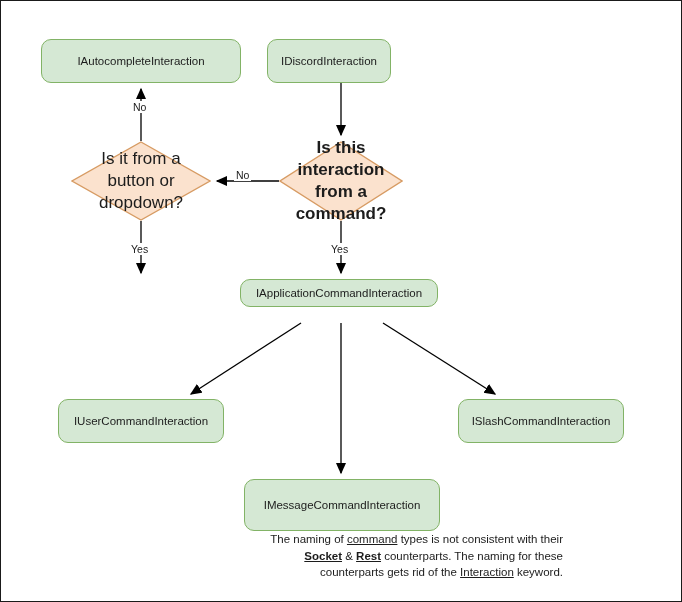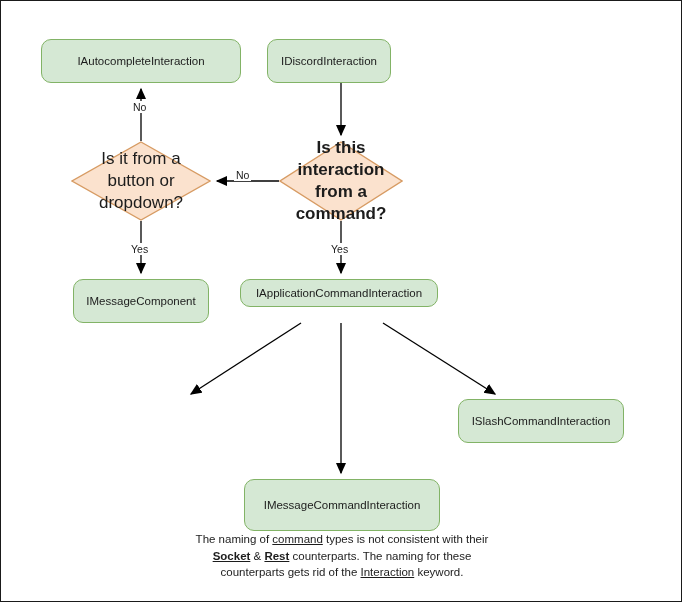--- a/index.html
+++ b/index.html
@@ -75,21 +75,21 @@
     color: #1c1c1c;
     background: #ffffff;
     padding: 0 2px;
     white-space: nowrap;
   }
   .footnote {
     position: absolute;
     left: 120px;
     top: 530px;
     width: 442px;
-    text-align: center;
+    text-align: right;
     font-size: 11.5px;
     color: #1c1c1c;
     line-height: 1.45;
   }
   .footnote b { font-weight: bold; text-decoration: underline; }
   .footnote u { text-decoration: underline; }
 </style>
 </head>
 <body>
 
@@ -134,28 +134,28 @@
     <div class="diamond-label">Is it from a button or dropdown?</div>
   </div>
 
   <div class="diamond-wrap" style="left:278px; top:140px; width:124px; height:80px;">
     <svg class="diamond-shape" viewBox="0 0 124 80" preserveAspectRatio="none">
       <polygon points="62,1 123,40 62,79 1,40" fill="#fbe2ce" stroke="#d79b63" stroke-width="1.4"></polygon>
     </svg>
     <div class="diamond-label" style="padding:0 14px;font-weight:bold;">Is this interaction from a command?</div>
   </div>
 
-  <div class="node rect" style="left:72px; top:278px; width:136px; height:44px;">
-    <span>IMessageComponent</span>
-  </div>
 
   <div class="node rect" style="left:239px; top:278px; width:198px; height:28px;">
     <span>IApplicationCommandInteraction</span>
   </div>
 
+  <div class="node rect" style="left:57px; top:398px; width:166px; height:44px;">
+    <span>IUserCommandInteraction</span>
+  </div>
 
   <div class="node rect" style="left:457px; top:398px; width:166px; height:44px;">
     <span>ISlashCommandInteraction</span>
   </div>
 
   <div class="node rect" style="left:243px; top:478px; width:196px; height:52px;">
     <span>IMessageCommandInteraction</span>
   </div>
 
   <div class="edge-label" style="left:130px; top:100px;">No</div>

